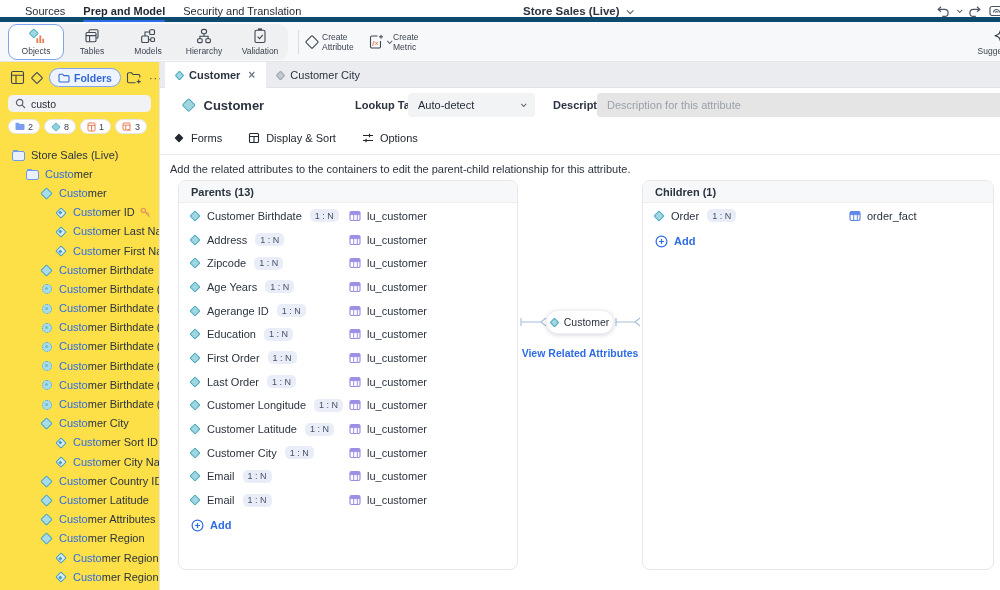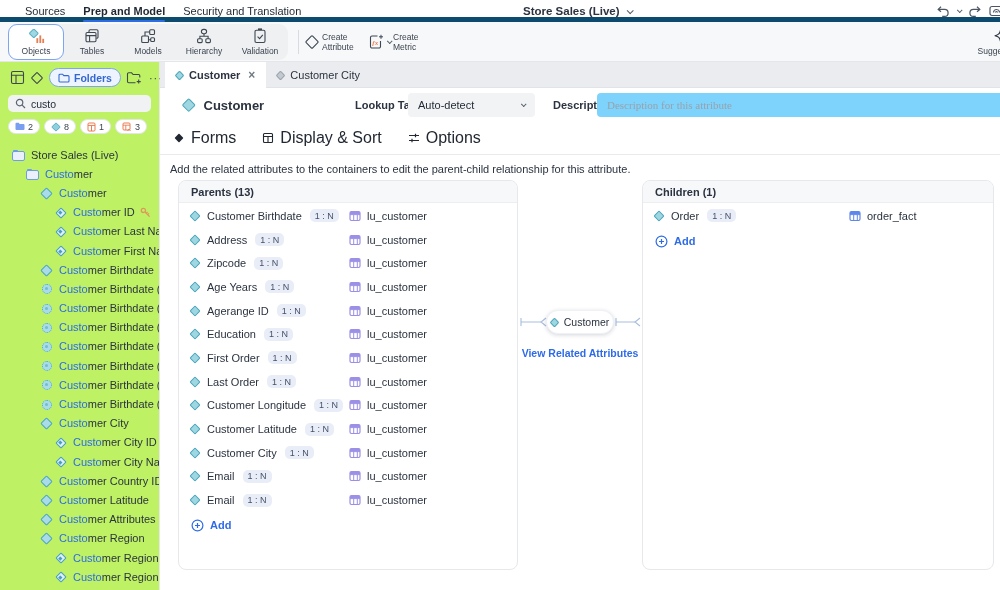--- a/index.html
+++ b/index.html
@@ -24,21 +24,21 @@
   .tb-btn { min-width:56px; padding:0 6px; display:flex; flex-direction:column; align-items:center; justify-content:center; gap:2px;
             font-size:8.5px; color:#3c4450; border-radius:9px; border:1px solid transparent; cursor:default; }
   .tb-btn.active { background:#fff; border-color:#7ea6ee; }
   .tb-divider { position:absolute; left:298px; top:8px; width:1px; height:24px; background:#d8dbdf; }
   .tb-free { position:absolute; top:2px; height:36px; display:flex; flex-direction:row; align-items:center; justify-content:center; gap:2px; font-size:8.5px; color:#3c4450; }
   .tb-ca { left:304px; width:64px; } .tb-cm { left:368px; width:62px; }
   .tb-suggest { position:absolute; left:962px; top:2px; width:78px; height:36px; display:flex; flex-direction:column; align-items:center; justify-content:center; gap:1px; font-size:8.5px; color:#3c4450; }
   .cm-iconrow { display:flex; align-items:center; gap:3px; }
 
   
-  .sidebar { position:absolute; top:62px; left:0; width:160px; bottom:0; background:#bef264; border-right:1px solid #e6e8ea; }
+  .sidebar { position:absolute; top:62px; left:0; width:160px; bottom:0; background:#fde047; border-right:1px solid #e6e8ea; }
   .sb-icons { display:flex; align-items:center; gap:5px; padding:6px 4px 0 10px; }
   .sb-iconbtn { display:flex; align-items:center; justify-content:center; width:18px; height:18px; }
   .folders-pill { height:19px; border:1px solid #7ea6ee; background:#eef4ff; color:#3468d1; border-radius:10px;
                   display:flex; gap:4px; padding:0 8px; font-size:10.5px; font-weight:600; align-items:center; }
   .sb-dots { font-size:11px; color:#3c4450; letter-spacing:1px; margin-left:2px; }
   .sb-search { margin:8px 8px 0 8px; height:17px; background:#f1f2f4; border-radius:5px; display:flex; align-items:center; gap:5px; padding:0 7px; }
   .sb-search input { border:none; background:transparent; font-size:10.5px; width:100%; outline:none; color:#1f2733; font-family:"Liberation Sans",sans-serif; }
   .sb-chips { display:flex; gap:4px; margin:7px 0 0 8px; }
   .chip { height:15px; display:flex; align-items:center; gap:3px; padding:0 6px; border:1px solid #e3e5e9; border-radius:8px; font-size:9px; color:#3c4450; background:#fff; }
 
@@ -74,26 +74,26 @@
   .dmd.s13 { width:9.5px; height:9.5px; }
   .dmd.grey { background:#c3c9d0; border-color:#9aa2ab; }
 
   .edit-header { position:relative; height:34px; }
   .eh-title { position:absolute; left:24px; top:0; height:34px; display:flex; align-items:center; gap:10px; font-size:13px; font-weight:700; }
   .eh-label { position:absolute; top:0; height:34px; display:flex; align-items:center; font-size:11px; font-weight:600; color:#2b3340; }
   .lt-label { left:195px; } .desc-label { left:393px; }
   .lt-select { position:absolute; left:248px; top:5px; width:127px; height:24px; background:#f2f3f5; border-radius:4px;
                display:flex; align-items:center; font-size:11px; padding:0 10px; color:#1f2733; }
   .lt-select .chev { position:absolute; right:10px; }
-  .desc-input { position:absolute; left:437px; right:0; top:5px; height:24px; background:#7dd3fc; border:none; border-radius:4px 0 0 4px;
-                font-size:11px; padding:0 10px; color:#1f2733; outline:none; font-family:Liberation Serif, serif; }
+  .desc-input { position:absolute; left:437px; right:0; top:5px; height:24px; background:#e5e5e5; border:none; border-radius:4px 0 0 4px;
+                font-size:11px; padding:0 10px; color:#1f2733; outline:none; font-family:Liberation Sans, sans-serif; }
   .desc-input::placeholder { color:#9aa1ab; }
 
   .subtabs { height:33px; display:flex; align-items:center; gap:16px; padding-left:8px; border-bottom:1px solid #e8eaec; }
-  .subtab { display:flex; align-items:center; gap:6px; font-size:16px; color:#222832; padding:4px 5px; cursor:default; }
+  .subtab { display:flex; align-items:center; gap:6px; font-size:11px; color:#222832; padding:4px 5px; cursor:default; }
   .subtab.active { color:#2e6be6; border:1px solid #5b8bea; border-radius:4px; padding:4px 9px; font-weight:600; }
 
   .info { position:absolute; top:101px; left:10px; font-size:11px; color:#2b3340; }
 
   .panel { position:absolute; top:118px; height:390px; border:1px solid #e6e8ec; border-radius:8px; background:#fff; overflow:hidden; }
   .panel.parents { left:18px; width:340px; }
   .panel.children { left:482px; width:352px; }
   .panel-header { height:22px; line-height:22px; background:#f7f8fa; border-bottom:1px solid #eceef1; font-size:11px; font-weight:700; padding:0 12px; }
   .panel-rows { padding-top:1px; }
   .prow { height:23.7px; display:flex; align-items:center; padding:0 12px; position:relative; font-size:11px; }
@@ -424,21 +424,21 @@
         <div class="tree-row" style="--indent: 2;">
           <span class="tic ic-attribute"></span>
           <span class="tmatch">Custo</span>
           <span class="trest">mer City</span>
 
         </div>
 
         <div class="tree-row" style="--indent: 3;">
           <span class="tic ic-form"></span>
           <span class="tmatch">Custo</span>
-          <span class="trest">mer City ID</span>
+          <span class="trest">mer Sort ID</span>
 
         </div>
 
         <div class="tree-row" style="--indent: 3;">
           <span class="tic ic-form"></span>
           <span class="tmatch">Custo</span>
           <span class="trest">mer City Name</span>
 
         </div>
 

